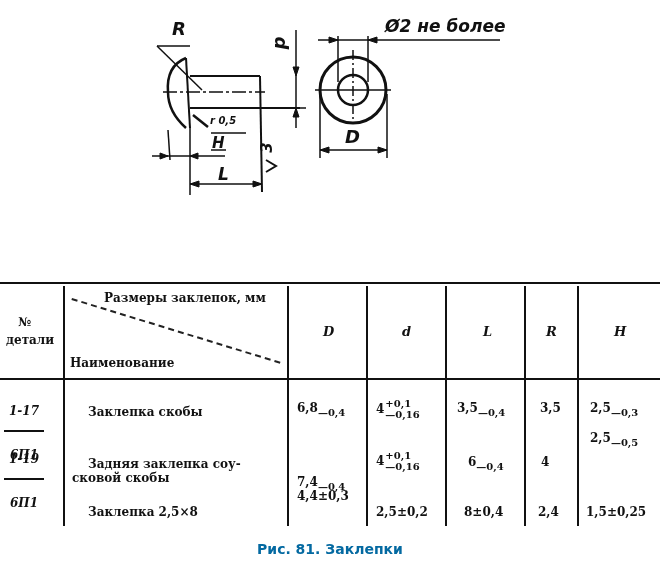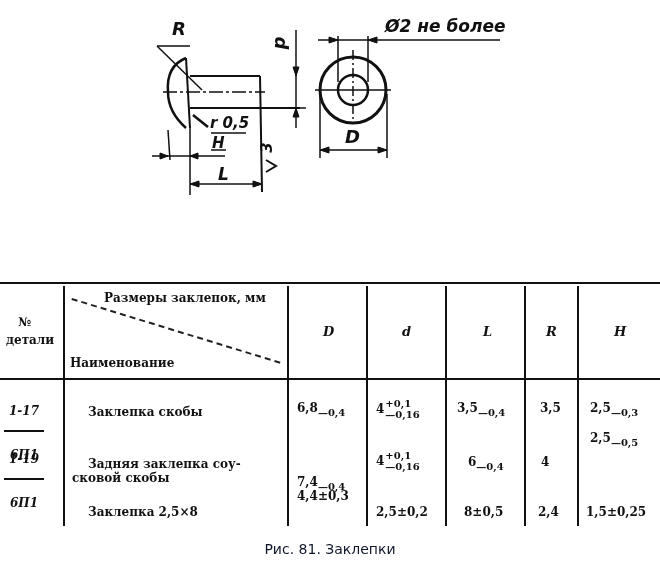--- a/index.html
+++ b/index.html
@@ -30,21 +30,21 @@
     font-size: 12px; color: #111; white-space: nowrap; line-height: 1;
   }
   .hdr-letter { font-style: italic; font-size: 13px; }
   .sub { font-size: 10px; position: relative; top: 4px; }
   .stack { display: inline-block; vertical-align: middle; font-size: 10px; line-height: 11px; margin-left: 1px; }
   .partno { position: absolute; font-family: "DejaVu Serif", serif; font-weight: bold; font-style: italic; font-size: 12px; text-align: center; width: 40px; }
   .partno .num { display: block; border-bottom: 2px solid #111; padding-bottom: 12px; }
   .partno .den { display: block; padding-top: 16px; }
   .caption {
     position: absolute; left: 0; width: 660px; top: 541px; text-align: center;
-    font-family: "DejaVu Sans", sans-serif; font-weight: normal; font-size: 14px; color: #0f172a;
+    font-family: "DejaVu Sans", sans-serif; font-weight: bold; font-size: 14px; color: #0369a1;
   }
 </style>
 </head>
 <body>
 
 <div class="drawing">
   <svg width="660" height="200" viewBox="0 0 660 200">
     <g stroke="#111" fill="none" stroke-width="2">
 
       <path d="M186 58 Q166 66 168 92 Q168 112 186 128" stroke-width="2.5"></path>
@@ -93,21 +93,21 @@
 
       <line x1="320" y1="94" x2="320" y2="158" stroke-width="1.5"></line>
       <line x1="387" y1="94" x2="387" y2="158" stroke-width="1.5"></line>
       <line x1="320" y1="150" x2="387" y2="150" stroke-width="1.5"></line>
       <path d="M320 150 l9 -3 l0 6 z" fill="#111" stroke-width="1"></path>
       <path d="M387 150 l-9 -3 l0 6 z" fill="#111" stroke-width="1"></path>
     </g>
   </svg>
 
   <span class="dim-label" style="left:172px; top:20px; font-size:18px;">R</span>
-  <span class="dim-label" style="left:210px; top:116px; font-size:15px;">r 0,5</span>
+  <span class="dim-label" style="left:210px; top:116px; font-size:10px;">r 0,5</span>
   <span class="dim-label" style="left:212px; top:136px; font-size:15px;">H</span>
   <span class="dim-label" style="left:218px; top:166px; font-size:17px;">L</span>
   <span class="dim-label" style="left:275px; top:34px; font-size:18px; transform: rotate(90deg);">d</span>
   <span class="dim-label" style="left:345px; top:128px; font-size:18px;">D</span>
   <span class="dim-label" style="left:385px; top:18px; font-size:17px;">Ø2 не более</span>
   <span class="dim-label" style="left:262px; top:140px; font-size:15px; transform: rotate(-90deg);">3</span>
 
 </div>
 
 <div class="tbl">
@@ -154,18 +154,18 @@
   <div class="cell" style="left:72px; top:472px;">сковой скобы</div>
   <div class="cell" style="left:297px; top:456px;margin-top:20px;"><span>7,4</span><span class="sub">—0,4</span></div>
   <div class="cell" style="left:376px; top:450px;"><span>4</span><span class="stack"><span style="display:block">+0,1</span><span style="display:block">—0,16</span></span></div>
   <div class="cell" style="left:468px; top:456px;"><span>6</span><span class="sub">—0,4</span></div>
   <div class="cell" style="left:541px; top:456px;">4</div>
   <div class="cell" style="left:590px; top:432px;"><span>2,5</span><span class="sub">—0,5</span></div>
 
   <div class="cell" style="left:88px; top:506px;">Заклепка 2,5×8</div>
   <div class="cell" style="left:297px; top:490px;">4,4±0,3</div>
   <div class="cell" style="left:376px; top:506px;">2,5±0,2</div>
-  <div class="cell" style="left:464px; top:506px;">8±0,5</div>
+  <div class="cell" style="left:464px; top:506px;">8±0,4</div>
   <div class="cell" style="left:538px; top:506px;">2,4</div>
   <div class="cell" style="left:586px; top:506px;">1,5±0,25</div>
 </div>
 
 <div class="caption">Рис. 81. Заклепки</div>
 
 </body></html>

